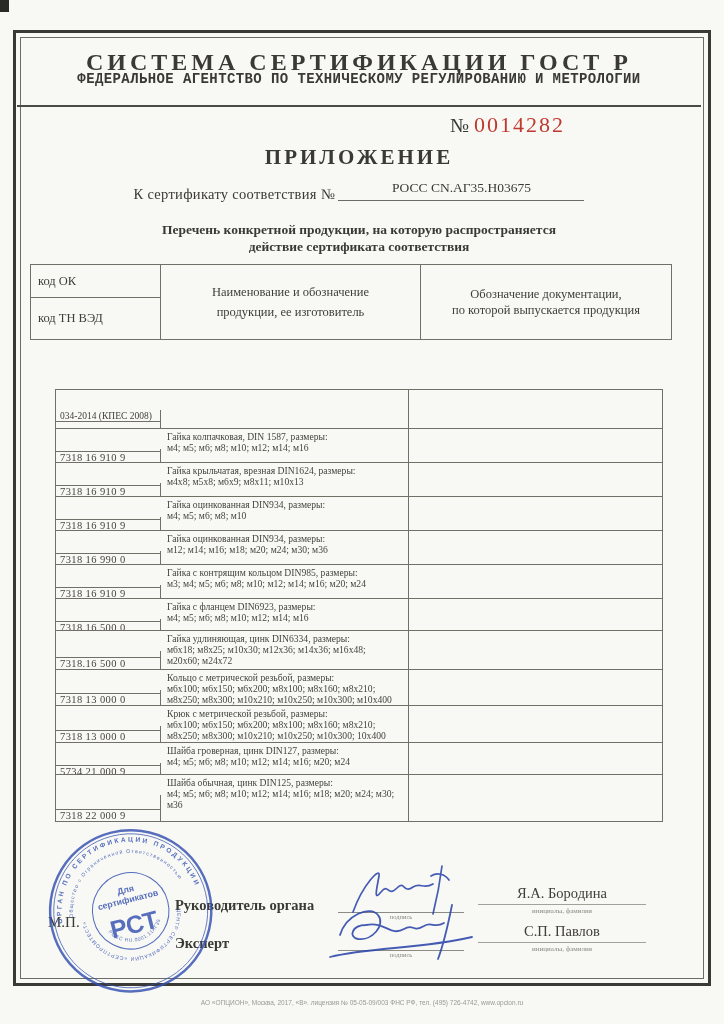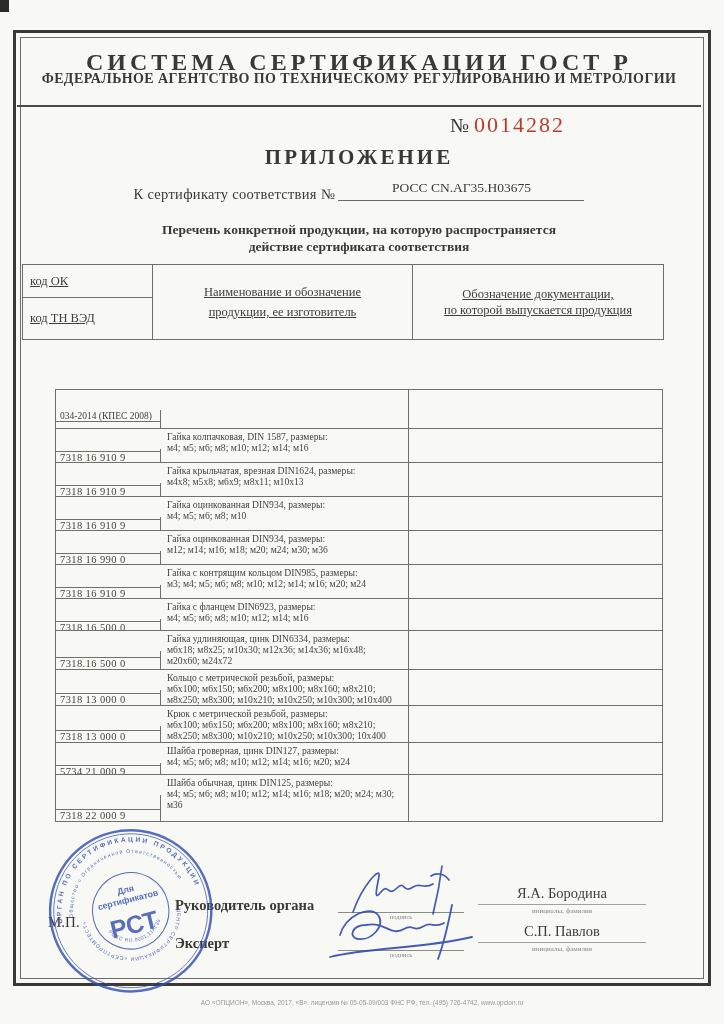--- a/index.html
+++ b/index.html
@@ -9,43 +9,43 @@
     background:#f8f8f5; color:#3f3e38; overflow:hidden;
   }
   .scan-mark { position:absolute; left:0; top:0; width:9px; height:12px; background:#2a2a27; }
   .frame { position:absolute; left:13px; top:30px; width:692px; height:950px;
            border:3px solid #3a3934; }
   .frame-inner { position:absolute; inset:4px; border:1px solid #6d6c64; }
 
   .sys-title { position:absolute; left:13px; top:49px; width:692px; text-align:center;
     font-size:24px; font-weight:bold; letter-spacing:4px; color:#3a3933; }
   .agency { position:absolute; left:13px; top:71px; width:692px; text-align:center;
-    font-size:14px; font-weight:bold; letter-spacing:0.4px; color:#3a3933; }
+    font-size:14px; font-weight:bold; letter-spacing:0.4px; color:#3a3933;font-family:Liberation Mono, monospace; }
   .head-rule { position:absolute; left:17px; top:105px; width:684px; height:2px; background:#4b4a44; }
 
   .serial { position:absolute; left:450px; top:112px; font-size:20px; color:#3a3933; }
   .serial .digits { font-family:Liberation Serif, serif; font-size:22px;
     letter-spacing:2px; color:#c0392f; }
 
   .doc-title { position:absolute; left:13px; top:145px; width:692px; text-align:center;
     font-size:21px; font-weight:bold; letter-spacing:3px; color:#3a3933; }
 
   .cert-line { position:absolute; left:13px; top:186px; width:692px; text-align:center;
     font-size:14.5px; color:#3a3933; }
   .cert-line .lbl { font-weight:normal; letter-spacing:0.3px; }
   .cert-value { display:inline-block; min-width:230px; text-align:center;
     border-bottom:1.5px solid #6d6c64; padding:0 8px 4px 8px;
     font-size:13.5px; position:relative; top:-7px; }
 
   .subtitle { position:absolute; left:13px; top:221px; width:692px; text-align:center;
     font-size:13.5px; font-weight:bold; line-height:17px; white-space:pre-line; color:#3a3933; }
 
   
-  .htable { position:absolute; left:22px; top:264px; width:642px; height:76px;
-    border:1px solid #716f66; display:flex; box-sizing:border-box; font-size:12.5px;text-decoration:underline; }
+  .htable { position:absolute; left:30px; top:264px; width:642px; height:76px;
+    border:1px solid #716f66; display:flex; box-sizing:border-box; font-size:12.5px; }
   .hc1 { width:130px; border-right:1px solid #716f66; display:flex; flex-direction:column; box-sizing:border-box; }
   .hc1 .t { flex:1; border-bottom:1px solid #716f66; display:flex; align-items:center; padding-left:7px; }
   .hc1 .b { flex:1.25; display:flex; align-items:center; padding-left:7px; }
   .hc2 { width:260px; border-right:1px solid #716f66; display:flex; align-items:center;
     justify-content:center; text-align:center; white-space:pre-line; line-height:20px; box-sizing:border-box; }
   .hc3 { flex:1; display:flex; align-items:center; justify-content:center; text-align:center;
     white-space:pre-line; line-height:16px; }
 
   
   .btable { position:absolute; left:55px; top:389px; width:608px;

